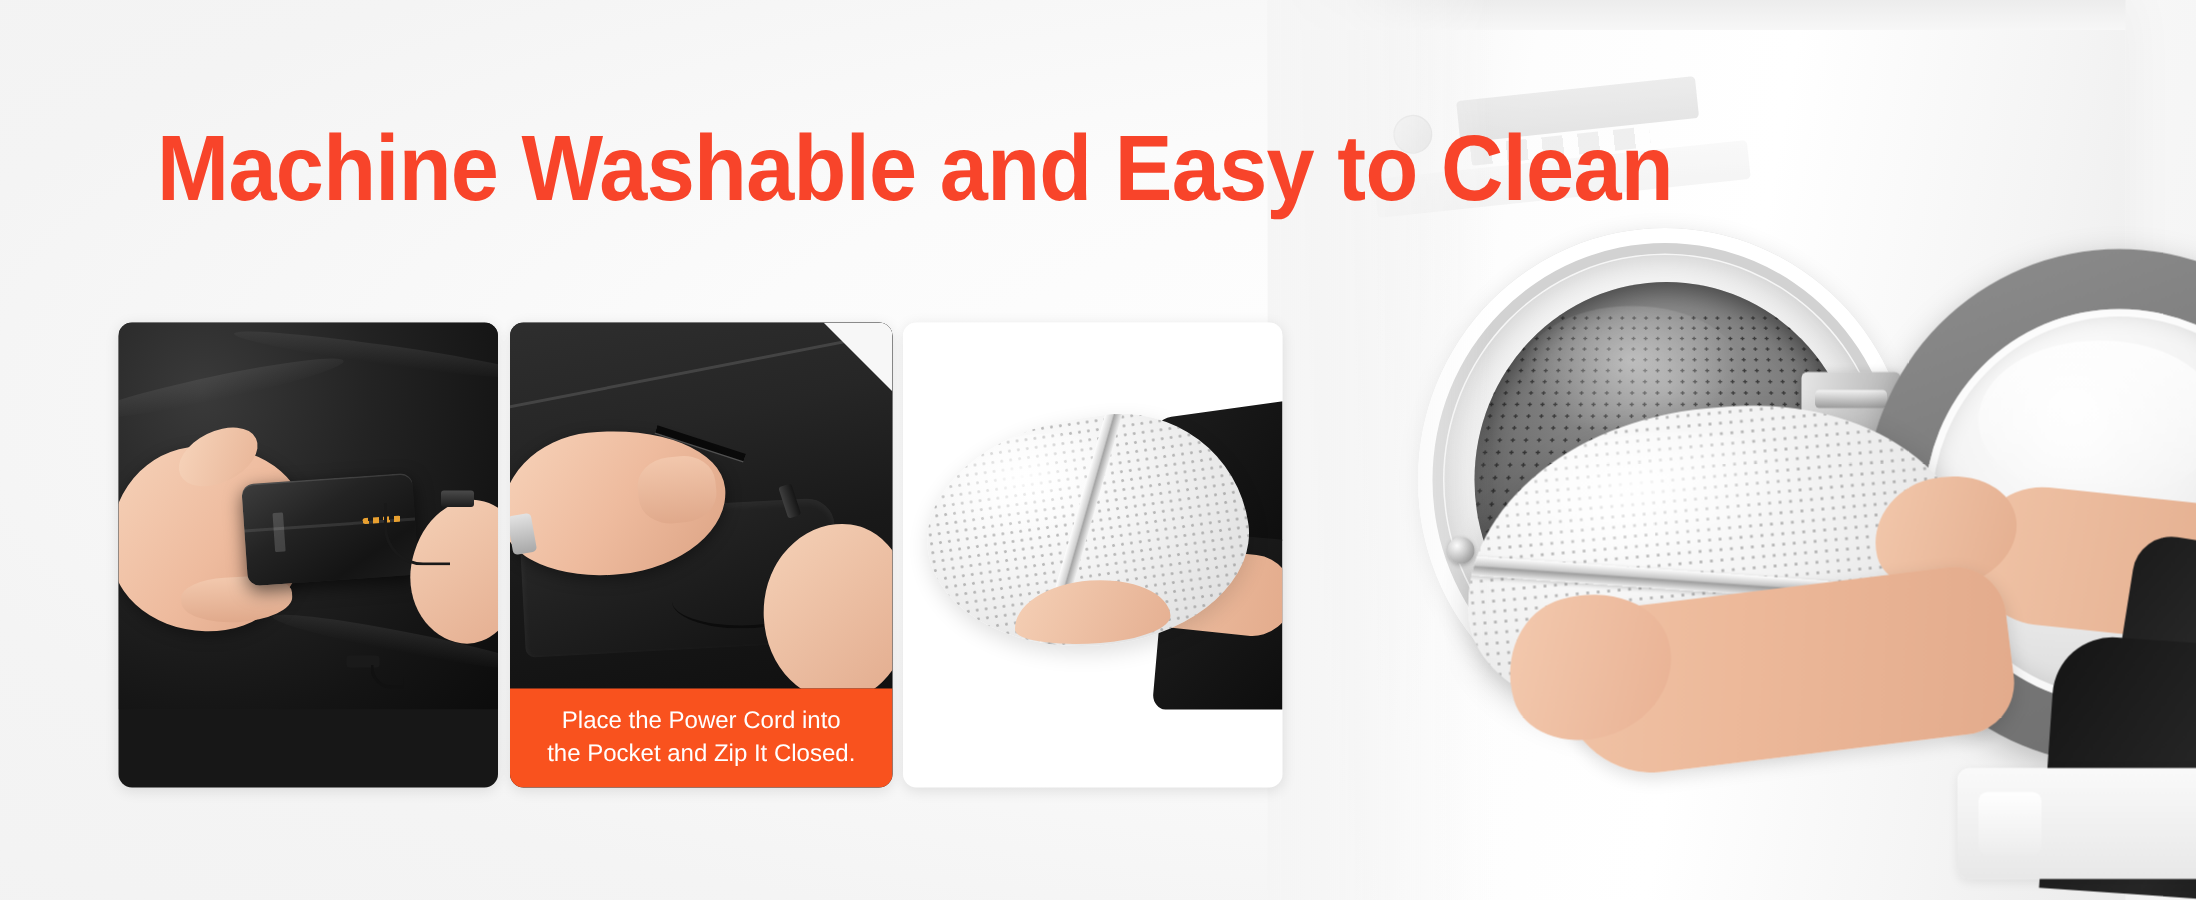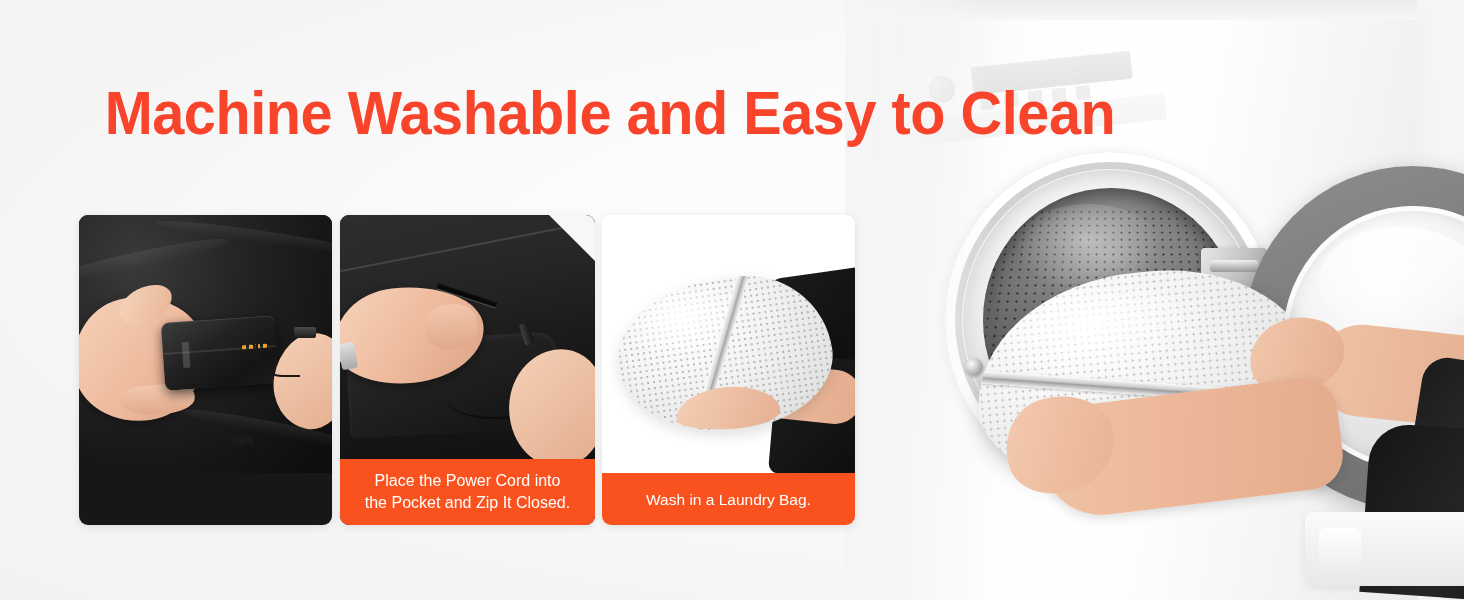--- a/index.html
+++ b/index.html
@@ -624,17 +624,16 @@
         <div class="sleeveC2"></div>
         <div class="armC"></div>
         <div class="handD"></div>
         <div class="meshbag">
           <div class="mesh"></div>
           <div class="hl"></div>
           <div class="zip"></div>
         </div>
         <div class="handC"></div>
       </div>
-      <div class="caption">Wash in a Laundry Bag.</div>
     </div>
 
   </div>
 </div>
 
 </body></html>

